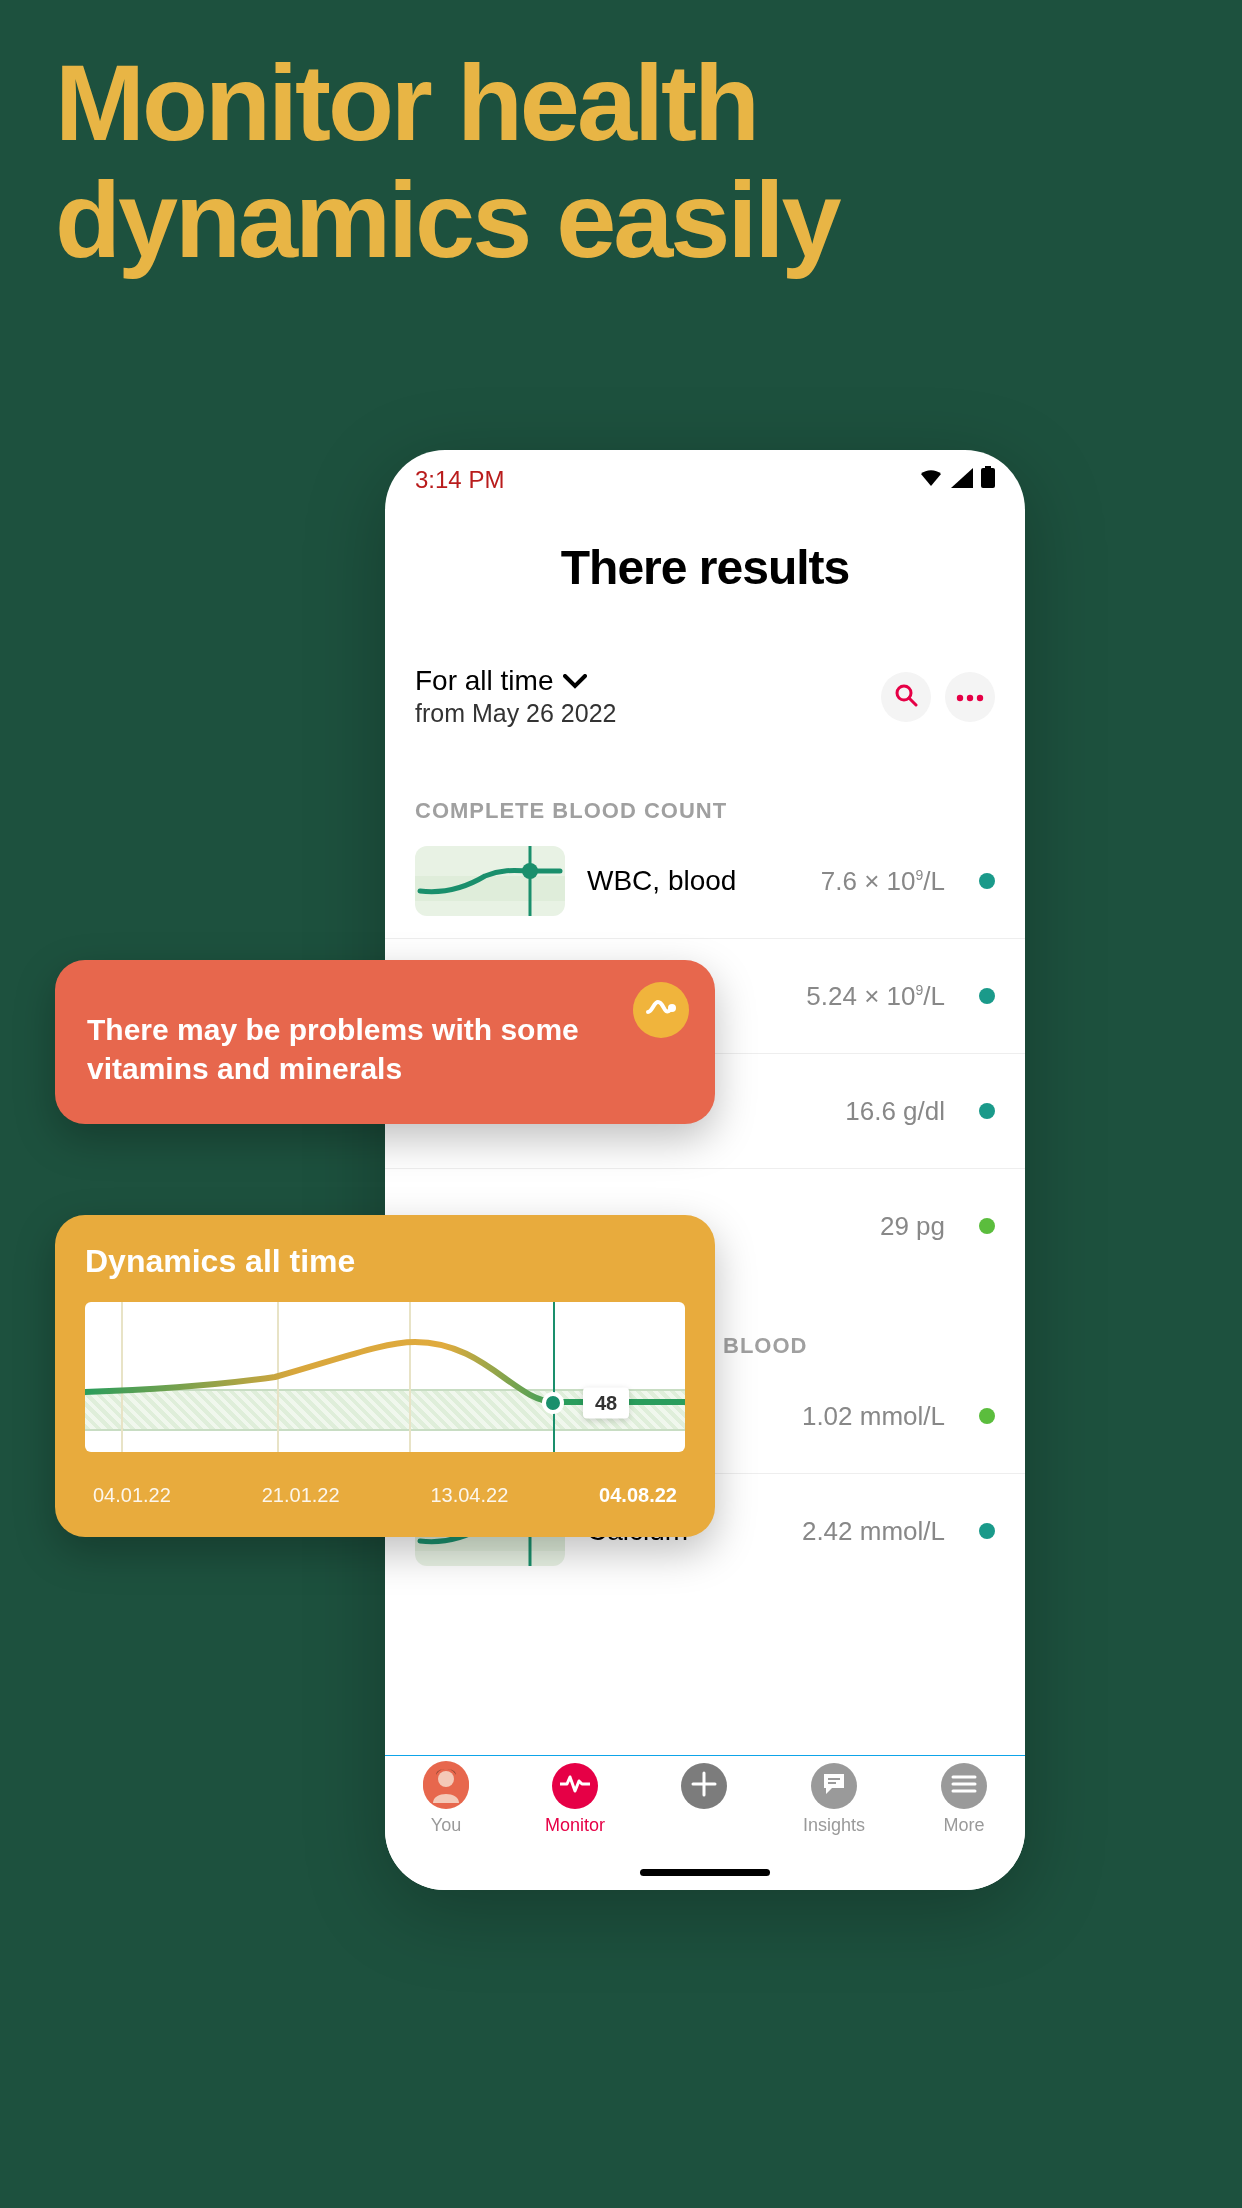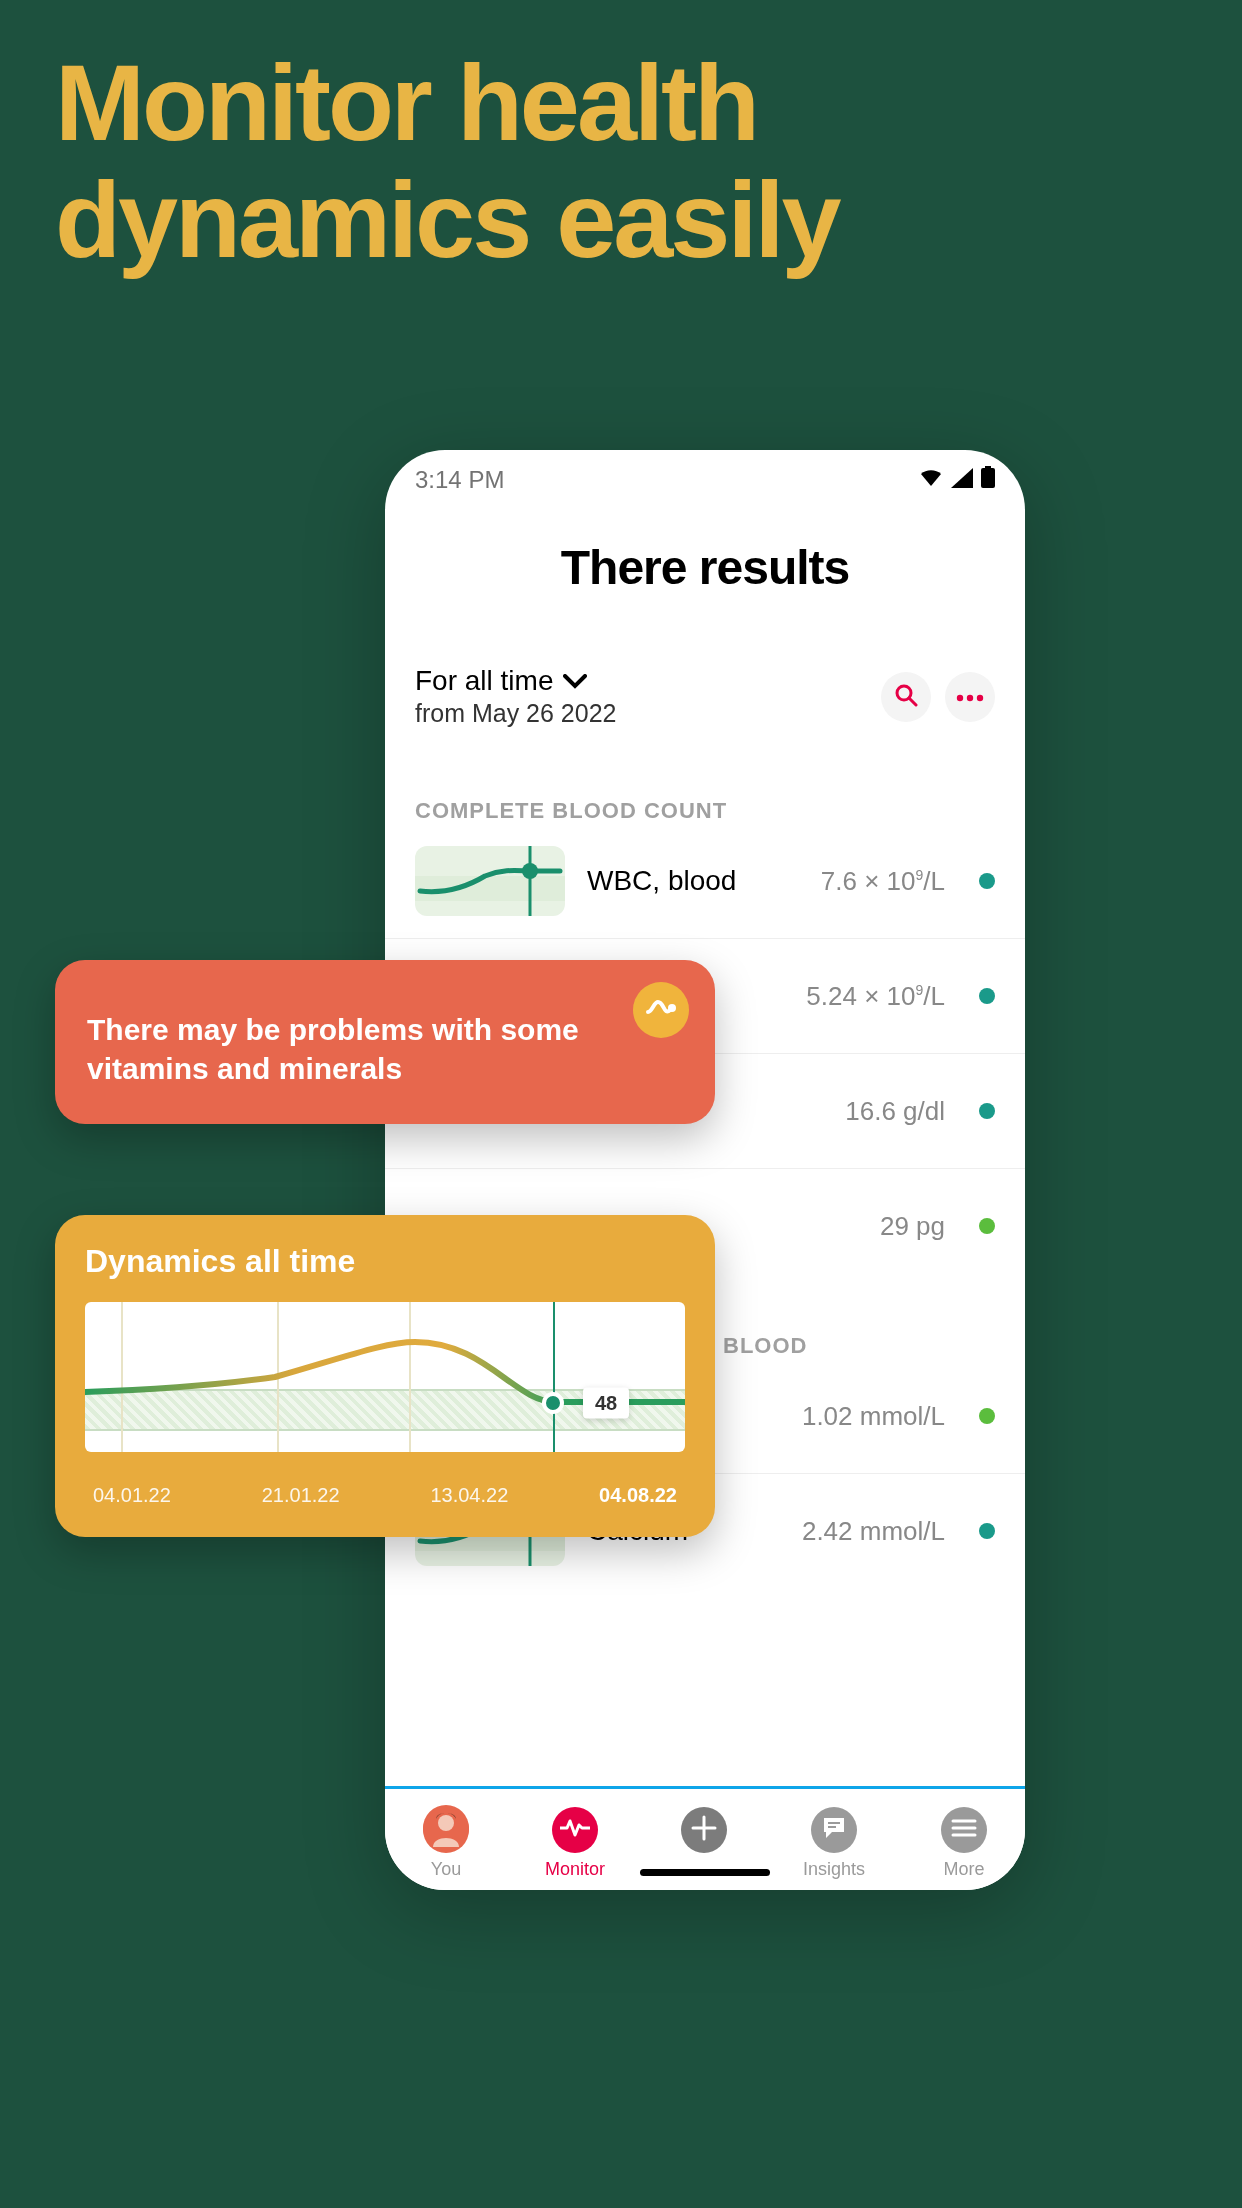--- a/index.html
+++ b/index.html
@@ -33,21 +33,21 @@
     overflow: hidden;
   }
   .status-bar {
     height: 60px;
     display: flex;
     align-items: center;
     justify-content: space-between;
     padding: 0 30px;
     font-size: 24px;
     font-weight: 500;
-    color: #737373;
+    color: #b91c1c;
   }
   .status-right { display: flex; gap: 8px; align-items: center; }
   .page-title {
     text-align: center;
     font-size: 48px;
     font-weight: 800;
     color: #000;
     margin-top: 30px;
     letter-spacing: -1px;
   }
@@ -120,27 +120,27 @@
   .test-value sup { font-size: 14px; }
   .status-dot {
     width: 16px; height: 16px;
     border-radius: 50%;
     margin-left: 12px;
     flex-shrink: 0;
   }
   .tabbar {
     position: absolute;
     bottom: 0; left: 0; right: 0;
-    height: 104px;
-    border-top: 3px solid #0ea5e9;
+    height: 135px;
+    border-top: 1px solid #0ea5e9;
     background: #fff;
     display: flex;
     justify-content: space-around;
     align-items: flex-start;
-    padding-top: 18px;
+    padding-top: 7px;
   }
   .tab {
     display: flex;
     flex-direction: column;
     align-items: center;
     gap: 6px;
     font-size: 18px;
     color: #9a9a9a;
   }
   .tab.active { color: #e60046; }

